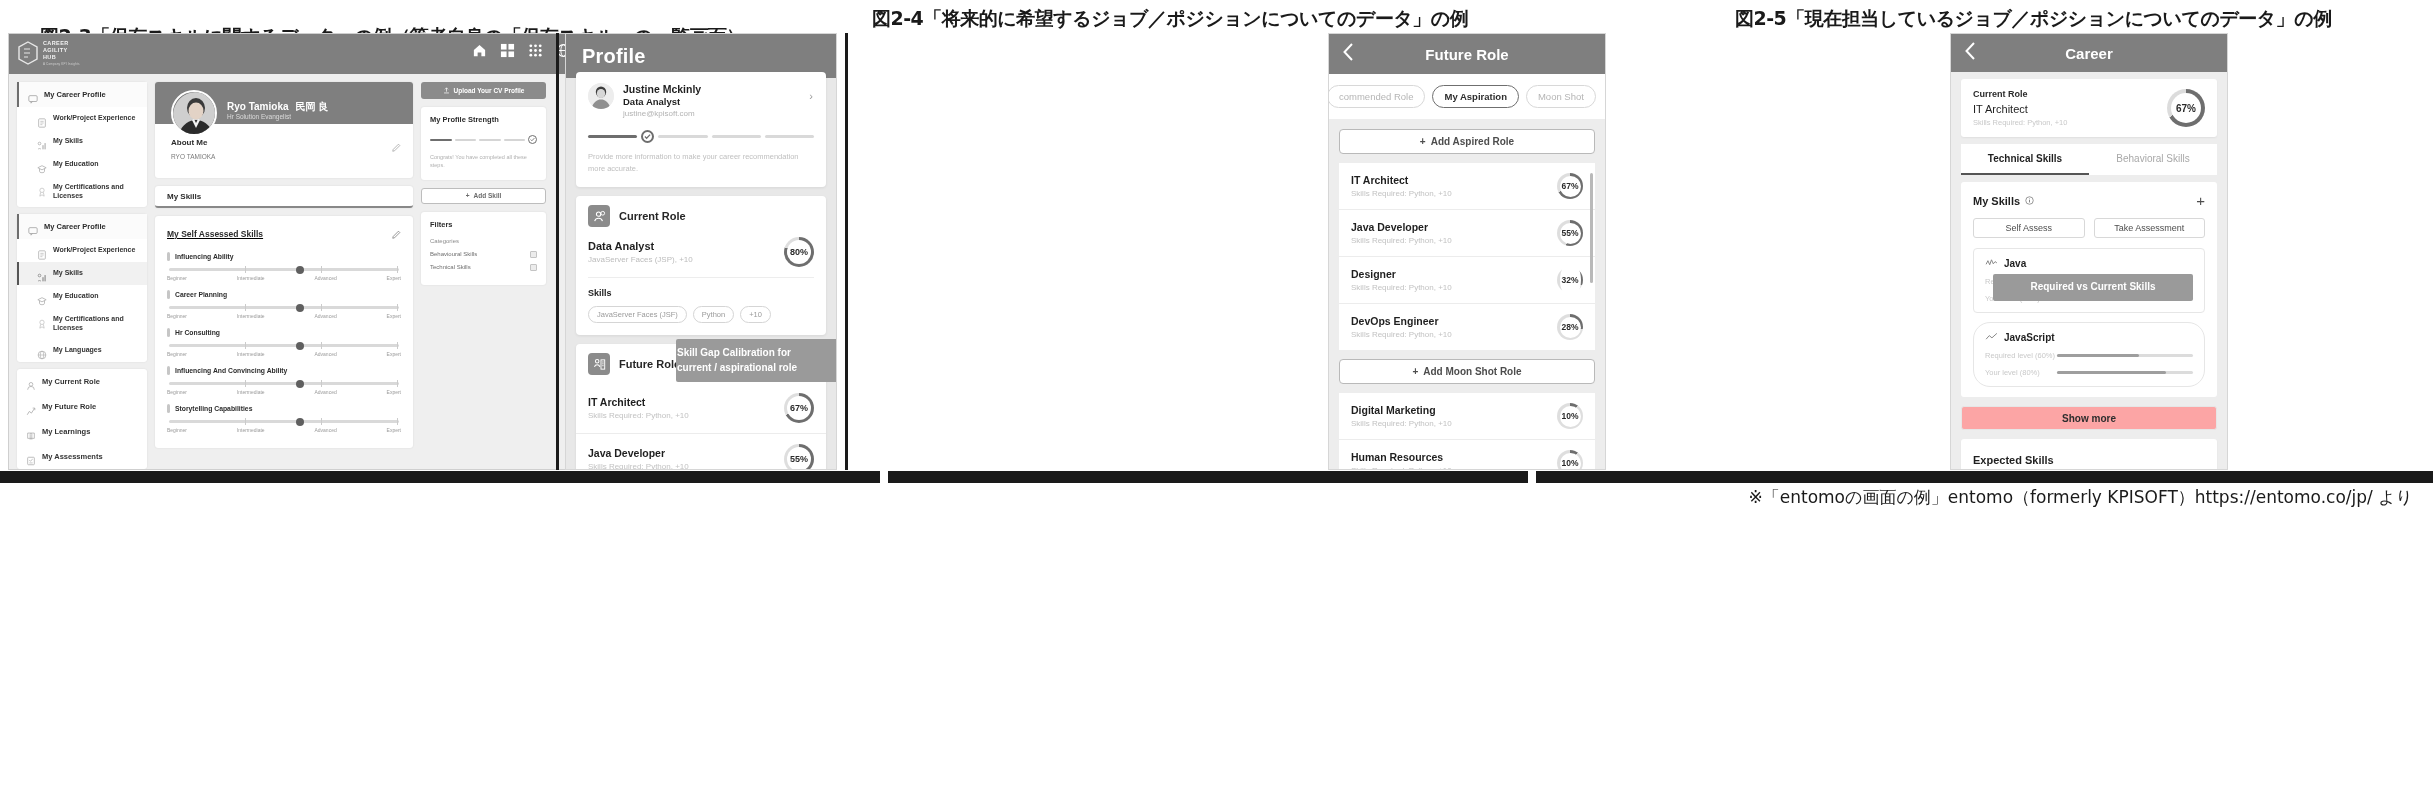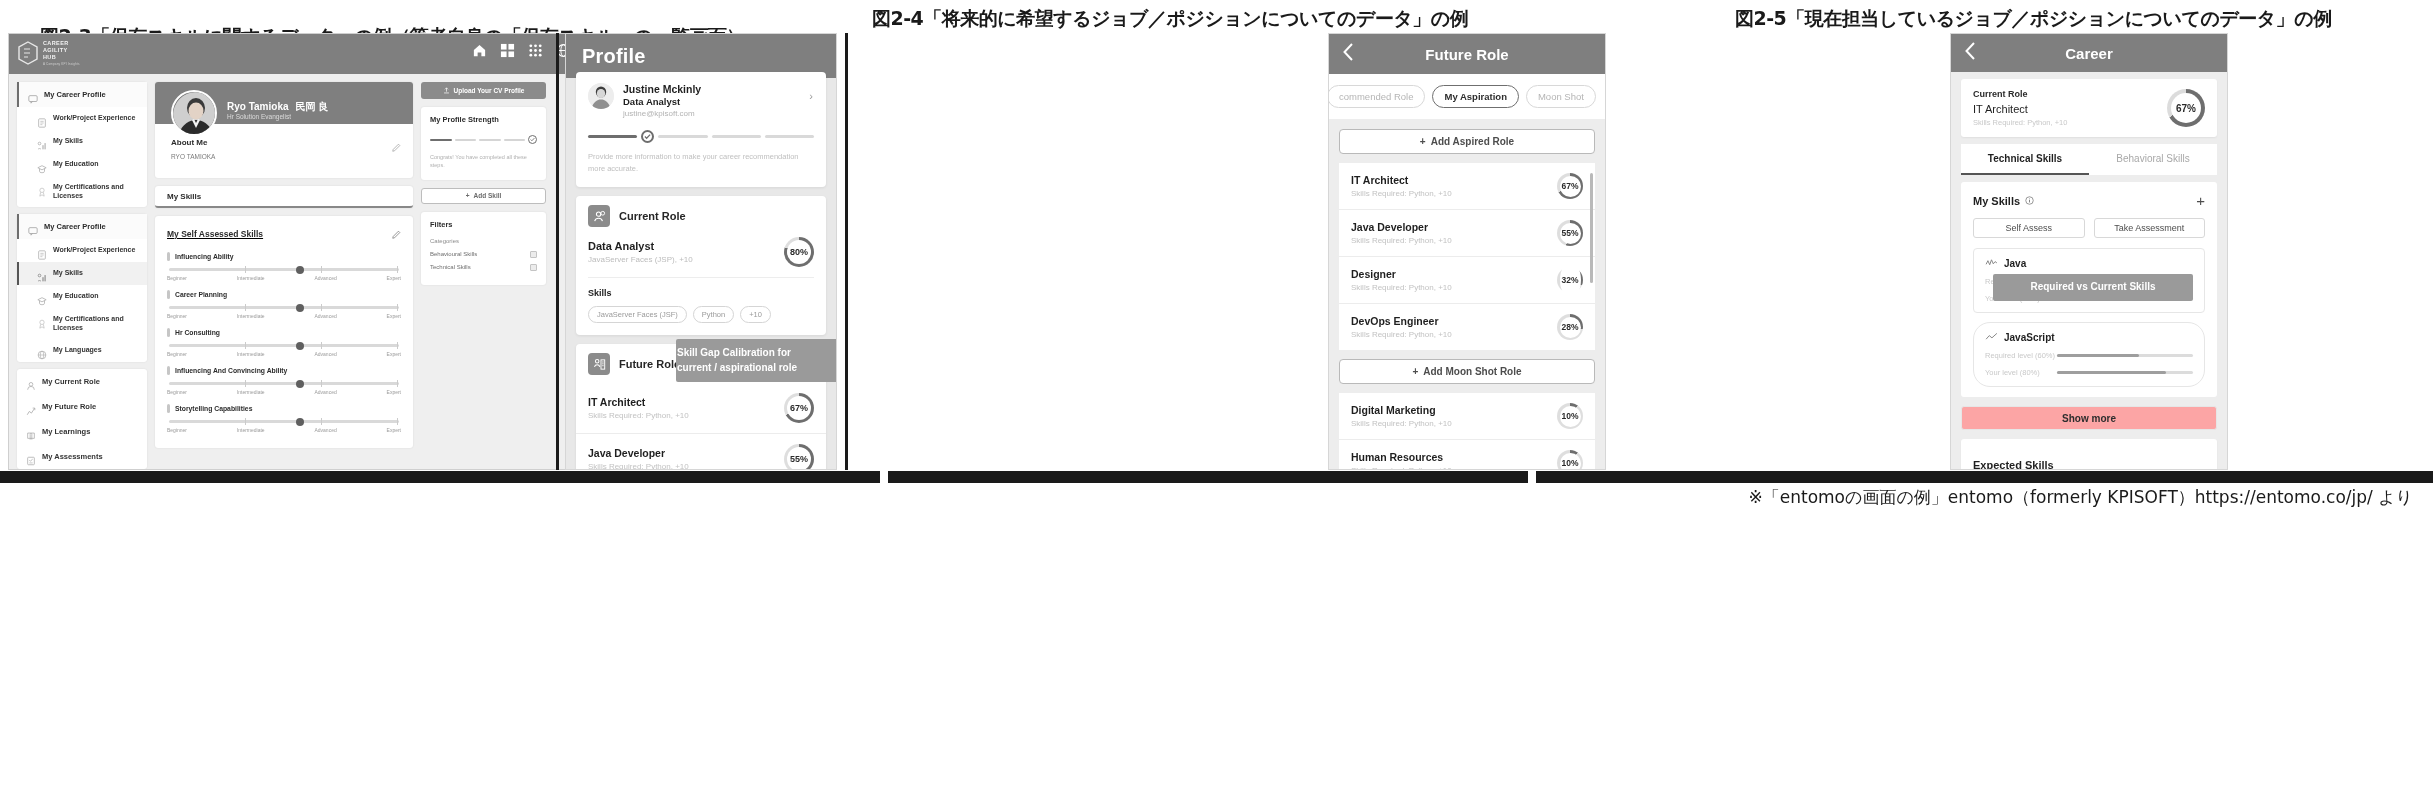--- a/index.html
+++ b/index.html
@@ -906,21 +906,21 @@
         </div>
       </div>
 
       <div class="tooltip" style="left:32px; top:92px; width:200px; text-align:center; padding:6px 8px;">Required vs Current Skills</div>
     </div>
 
     <div style="margin-top:9px;">
       <div class="showmore">Show more</div>
     </div>
 
-    <div class="p4-card" style="margin-top:9px; height:42px; display:flex; align-items:flex-end;">
+    <div class="p4-card" style="margin-top:9px; height:42px; display:flex; align-items:center;">
       <span style="font-size:11px;font-weight:bold;color:#1f1f1f;">Expected Skills</span>
     </div>
   </div>
 
   <div id="footer">
     <div id="fbar-left"></div>
     <div id="fbar-mid"></div>
     <div id="fbar-right"></div>
   </div>
   <div id="footnote">※「entomoの画面の例」entomo（formerly KPISOFT）https://entomo.co/jp/ より</div>

